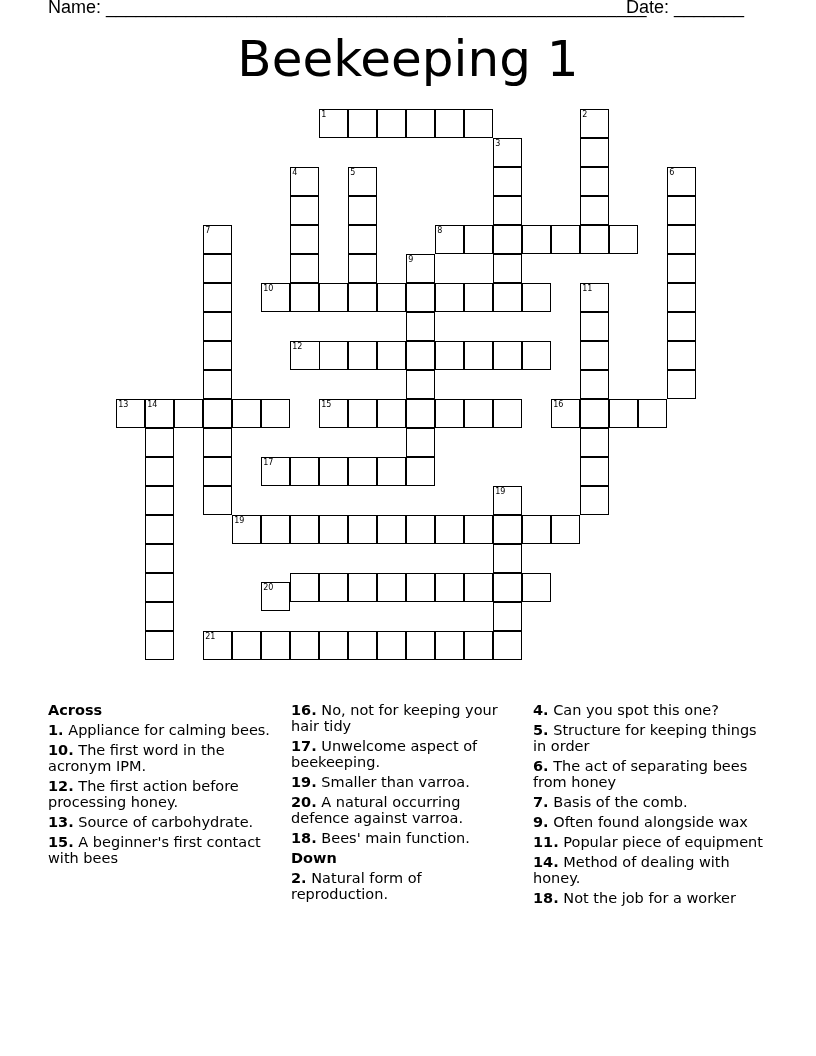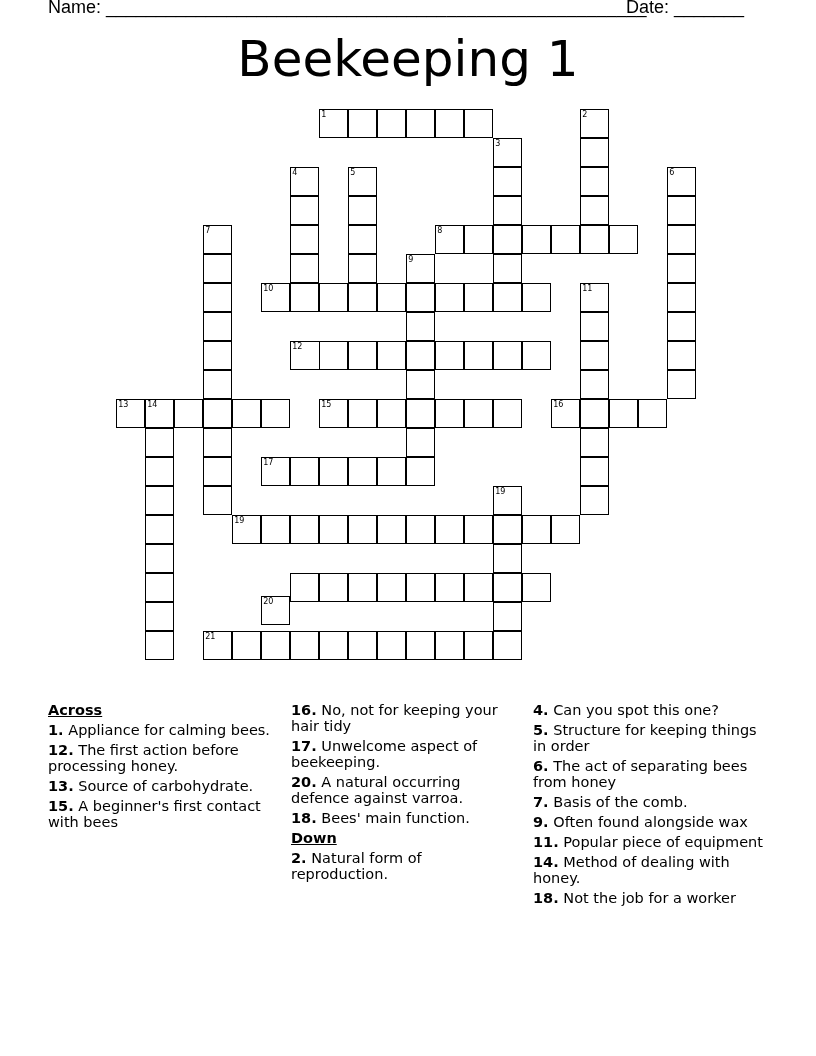--- a/index.html
+++ b/index.html
@@ -9,21 +9,21 @@
   .title { position:absolute; top:30px; left:0; width:816px; text-align:center; font-family:"DejaVu Sans", sans-serif; font-size:50px; font-weight:normal; letter-spacing:0px; }
   #grid { position:absolute; left:0; top:0; width:816px; height:700px; }
   .cell { position:absolute; width:29px; height:29px; box-sizing:border-box; border:1.5px solid #000; background:#fff; margin-left:-0.75px; margin-top:-0.75px; }
   .cell .num { position:absolute; left:1px; top:0px; font-size:8px; line-height:9px; font-family:"DejaVu Sans", sans-serif; }
   .clues { position:absolute; top:702px; font-size:14.5px; line-height:16px; font-family:"DejaVu Sans", sans-serif; }
   .col1 { left:48px; width:232px; }
   .col2 { left:291px; width:232px; }
   .col3 { left:533px; width:240px; }
   .clue { margin-bottom:4px; }
   .clue b { font-weight:bold; }
-  .sec { font-weight:bold; text-decoration:underline; margin-bottom:4px; }
+  .sec { font-weight:bold; margin-bottom:4px; }
 </style>
 </head>
 <body>
 
 <div class="header">
   <span>Name: ______________________________________________________</span>
   <span class="date">Date: _______</span>
 </div>
 
 <div class="title">Beekeeping 1</div>
@@ -184,21 +184,21 @@
     <div class="cell" style="left: 262px; top: 516px;"></div>
     <div class="cell" style="left: 291px; top: 516px;"></div>
     <div class="cell" style="left: 320px; top: 516px;"></div>
     <div class="cell" style="left: 349px; top: 516px;"></div>
     <div class="cell" style="left: 378px; top: 516px;"></div>
     <div class="cell" style="left: 407px; top: 516px;"></div>
     <div class="cell" style="left: 436px; top: 516px;"></div>
     <div class="cell" style="left: 465px; top: 516px;"></div>
     <div class="cell" style="left: 523px; top: 516px;"></div>
     <div class="cell" style="left: 552px; top: 516px;"></div>
-    <div class="cell" style="left: 262px; top: 597px;">
+    <div class="cell" style="left: 262px; top: 583px;">
       <span class="num">20</span>
     </div>
     <div class="cell" style="left: 291px; top: 574px;"></div>
     <div class="cell" style="left: 320px; top: 574px;"></div>
     <div class="cell" style="left: 349px; top: 574px;"></div>
     <div class="cell" style="left: 378px; top: 574px;"></div>
     <div class="cell" style="left: 407px; top: 574px;"></div>
     <div class="cell" style="left: 436px; top: 574px;"></div>
     <div class="cell" style="left: 465px; top: 574px;"></div>
     <div class="cell" style="left: 523px; top: 574px;"></div>
@@ -212,28 +212,30 @@
     <div class="cell" style="left: 349px; top: 632px;"></div>
     <div class="cell" style="left: 378px; top: 632px;"></div>
     <div class="cell" style="left: 407px; top: 632px;"></div>
     <div class="cell" style="left: 436px; top: 632px;"></div>
     <div class="cell" style="left: 465px; top: 632px;"></div>
   </div>
 
 <div class="clues col1">
   <div class="sec">Across</div>
   <div class="clue"><b>1.</b> <span>Appliance for calming bees.</span></div>
+  <div class="clue"><b>10.</b> <span>The first word in the acronym IPM.</span></div>
   <div class="clue"><b>12.</b> <span>The first action before processing honey.</span></div>
   <div class="clue"><b>13.</b> <span>Source of carbohydrate.</span></div>
   <div class="clue"><b>15.</b> <span>A beginner's first contact with bees</span></div>
 </div>
 
 <div class="clues col2">
   <div class="clue"><b>16.</b> <span>No, not for keeping your hair tidy</span></div>
   <div class="clue"><b>17.</b> <span>Unwelcome aspect of beekeeping.</span></div>
+  <div class="clue"><b>19.</b> <span>Smaller than varroa.</span></div>
   <div class="clue"><b>20.</b> <span>A natural occurring defence against varroa.</span></div>
   <div class="clue"><b>18.</b> <span>Bees' main function.</span></div>
   <div class="sec">Down</div>
   <div class="clue"><b>2.</b> <span>Natural form of reproduction.</span></div>
 </div>
 
 <div class="clues col3">
   <div class="clue"><b>4.</b> <span>Can you spot this one?</span></div>
   <div class="clue"><b>5.</b> <span>Structure for keeping things in order</span></div>
   <div class="clue"><b>6.</b> <span>The act of separating bees from honey</span></div>

